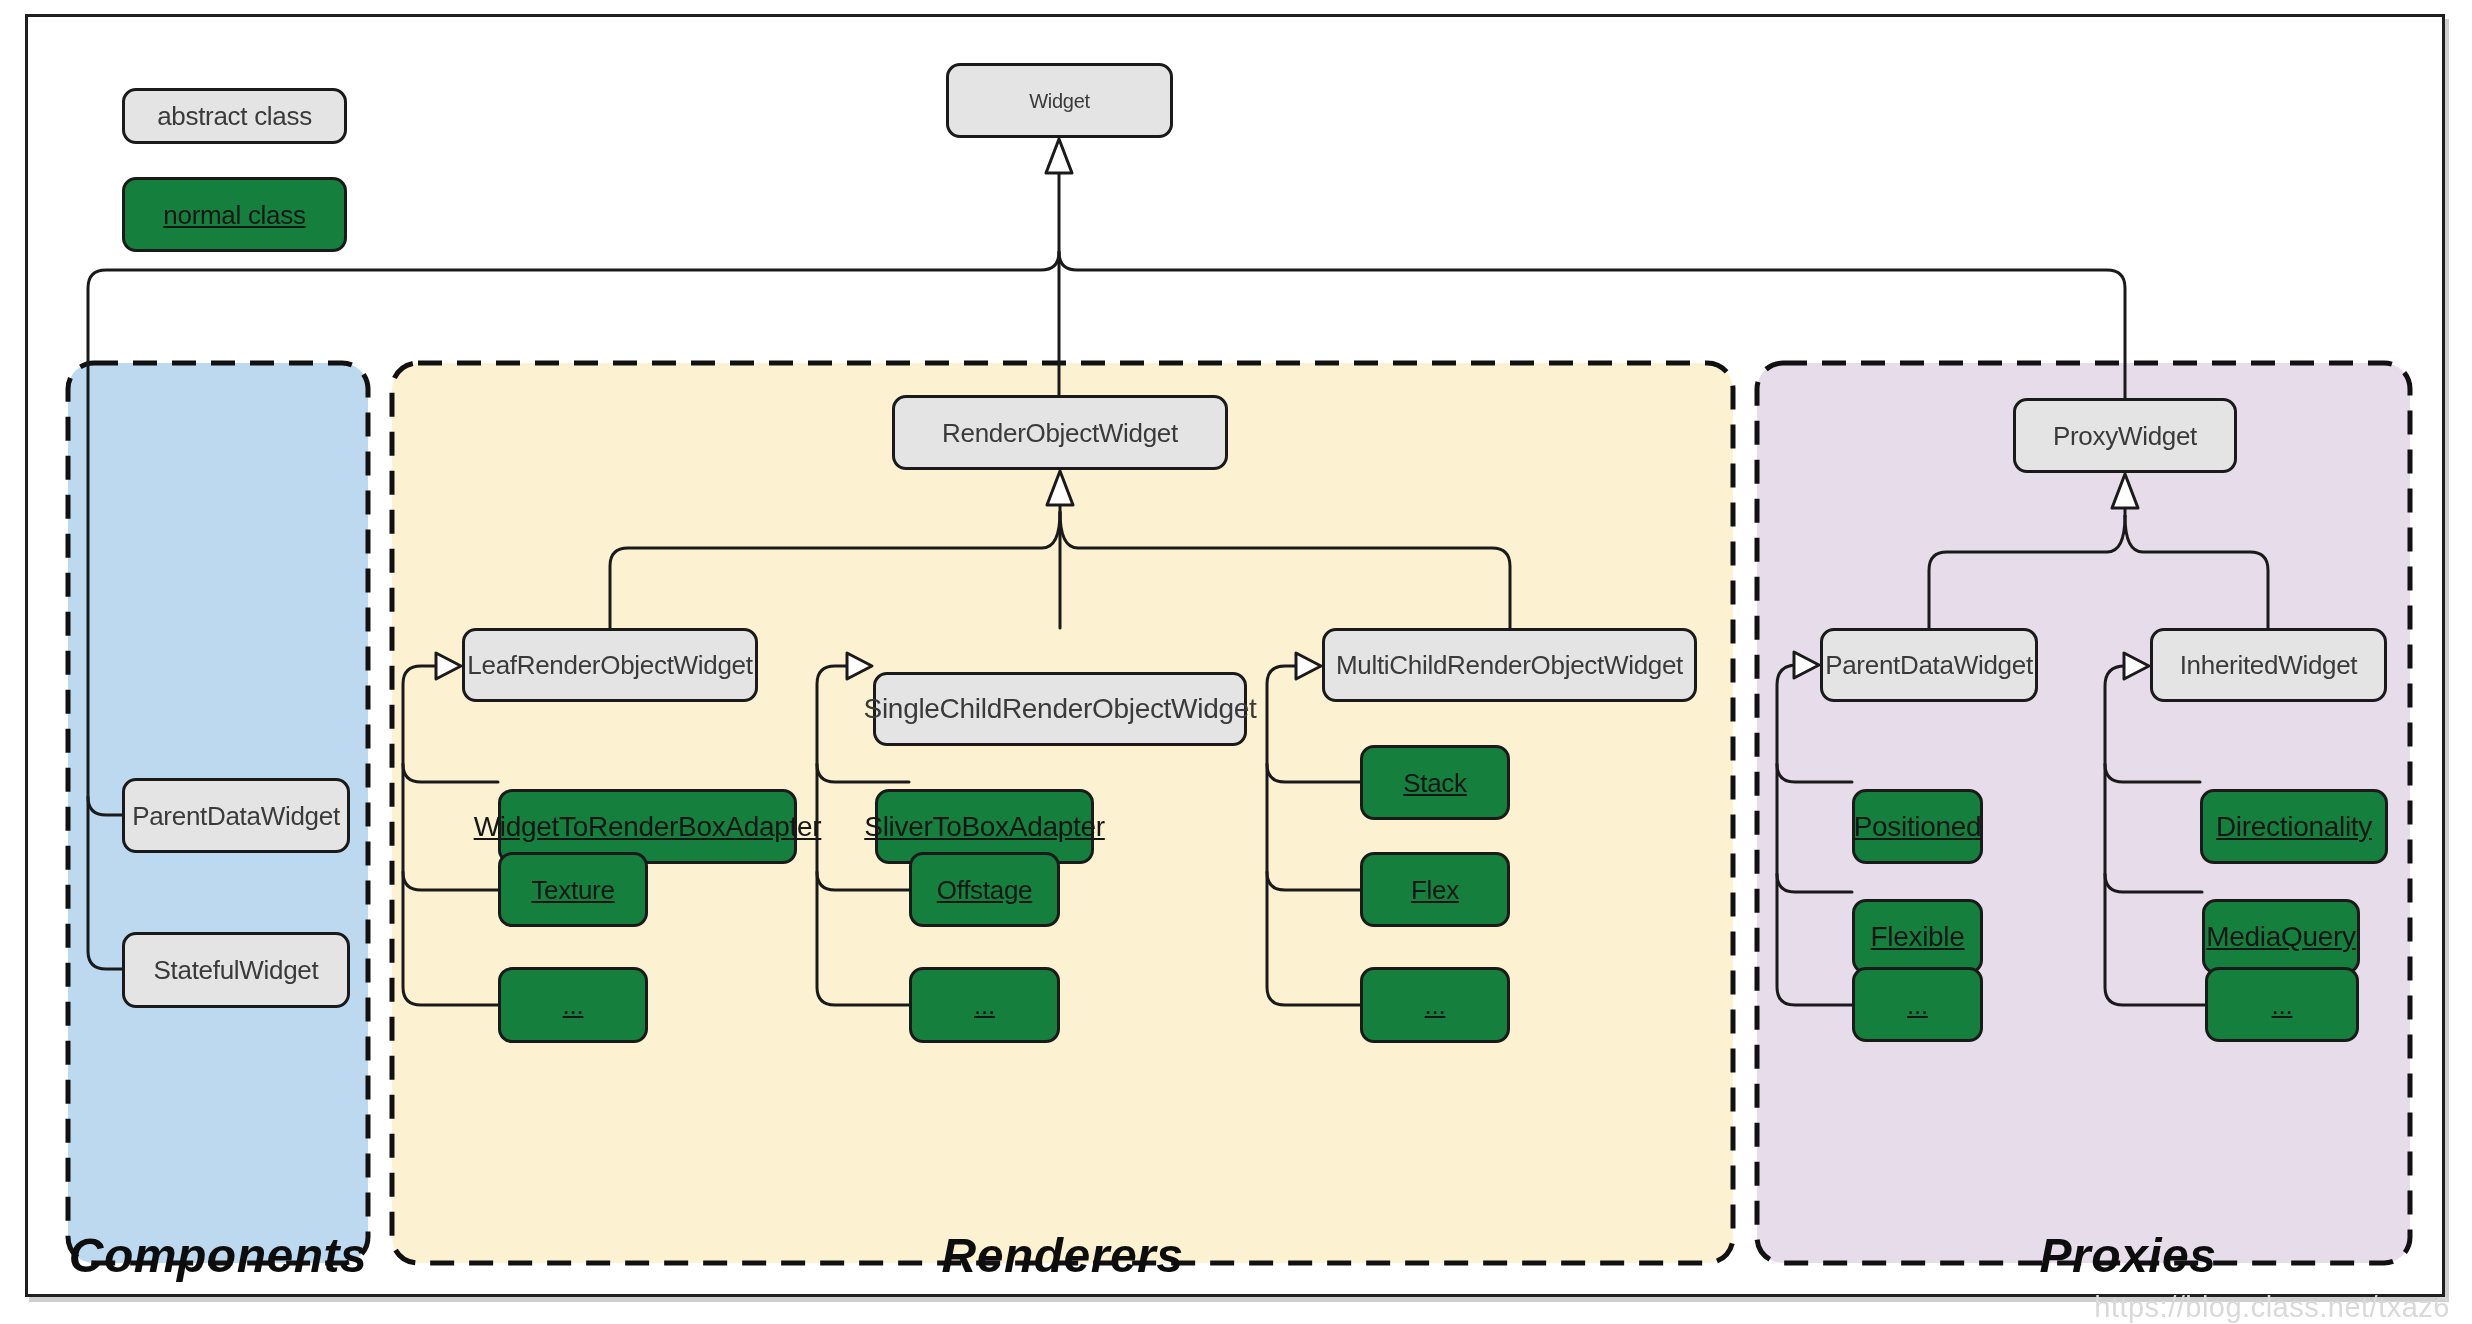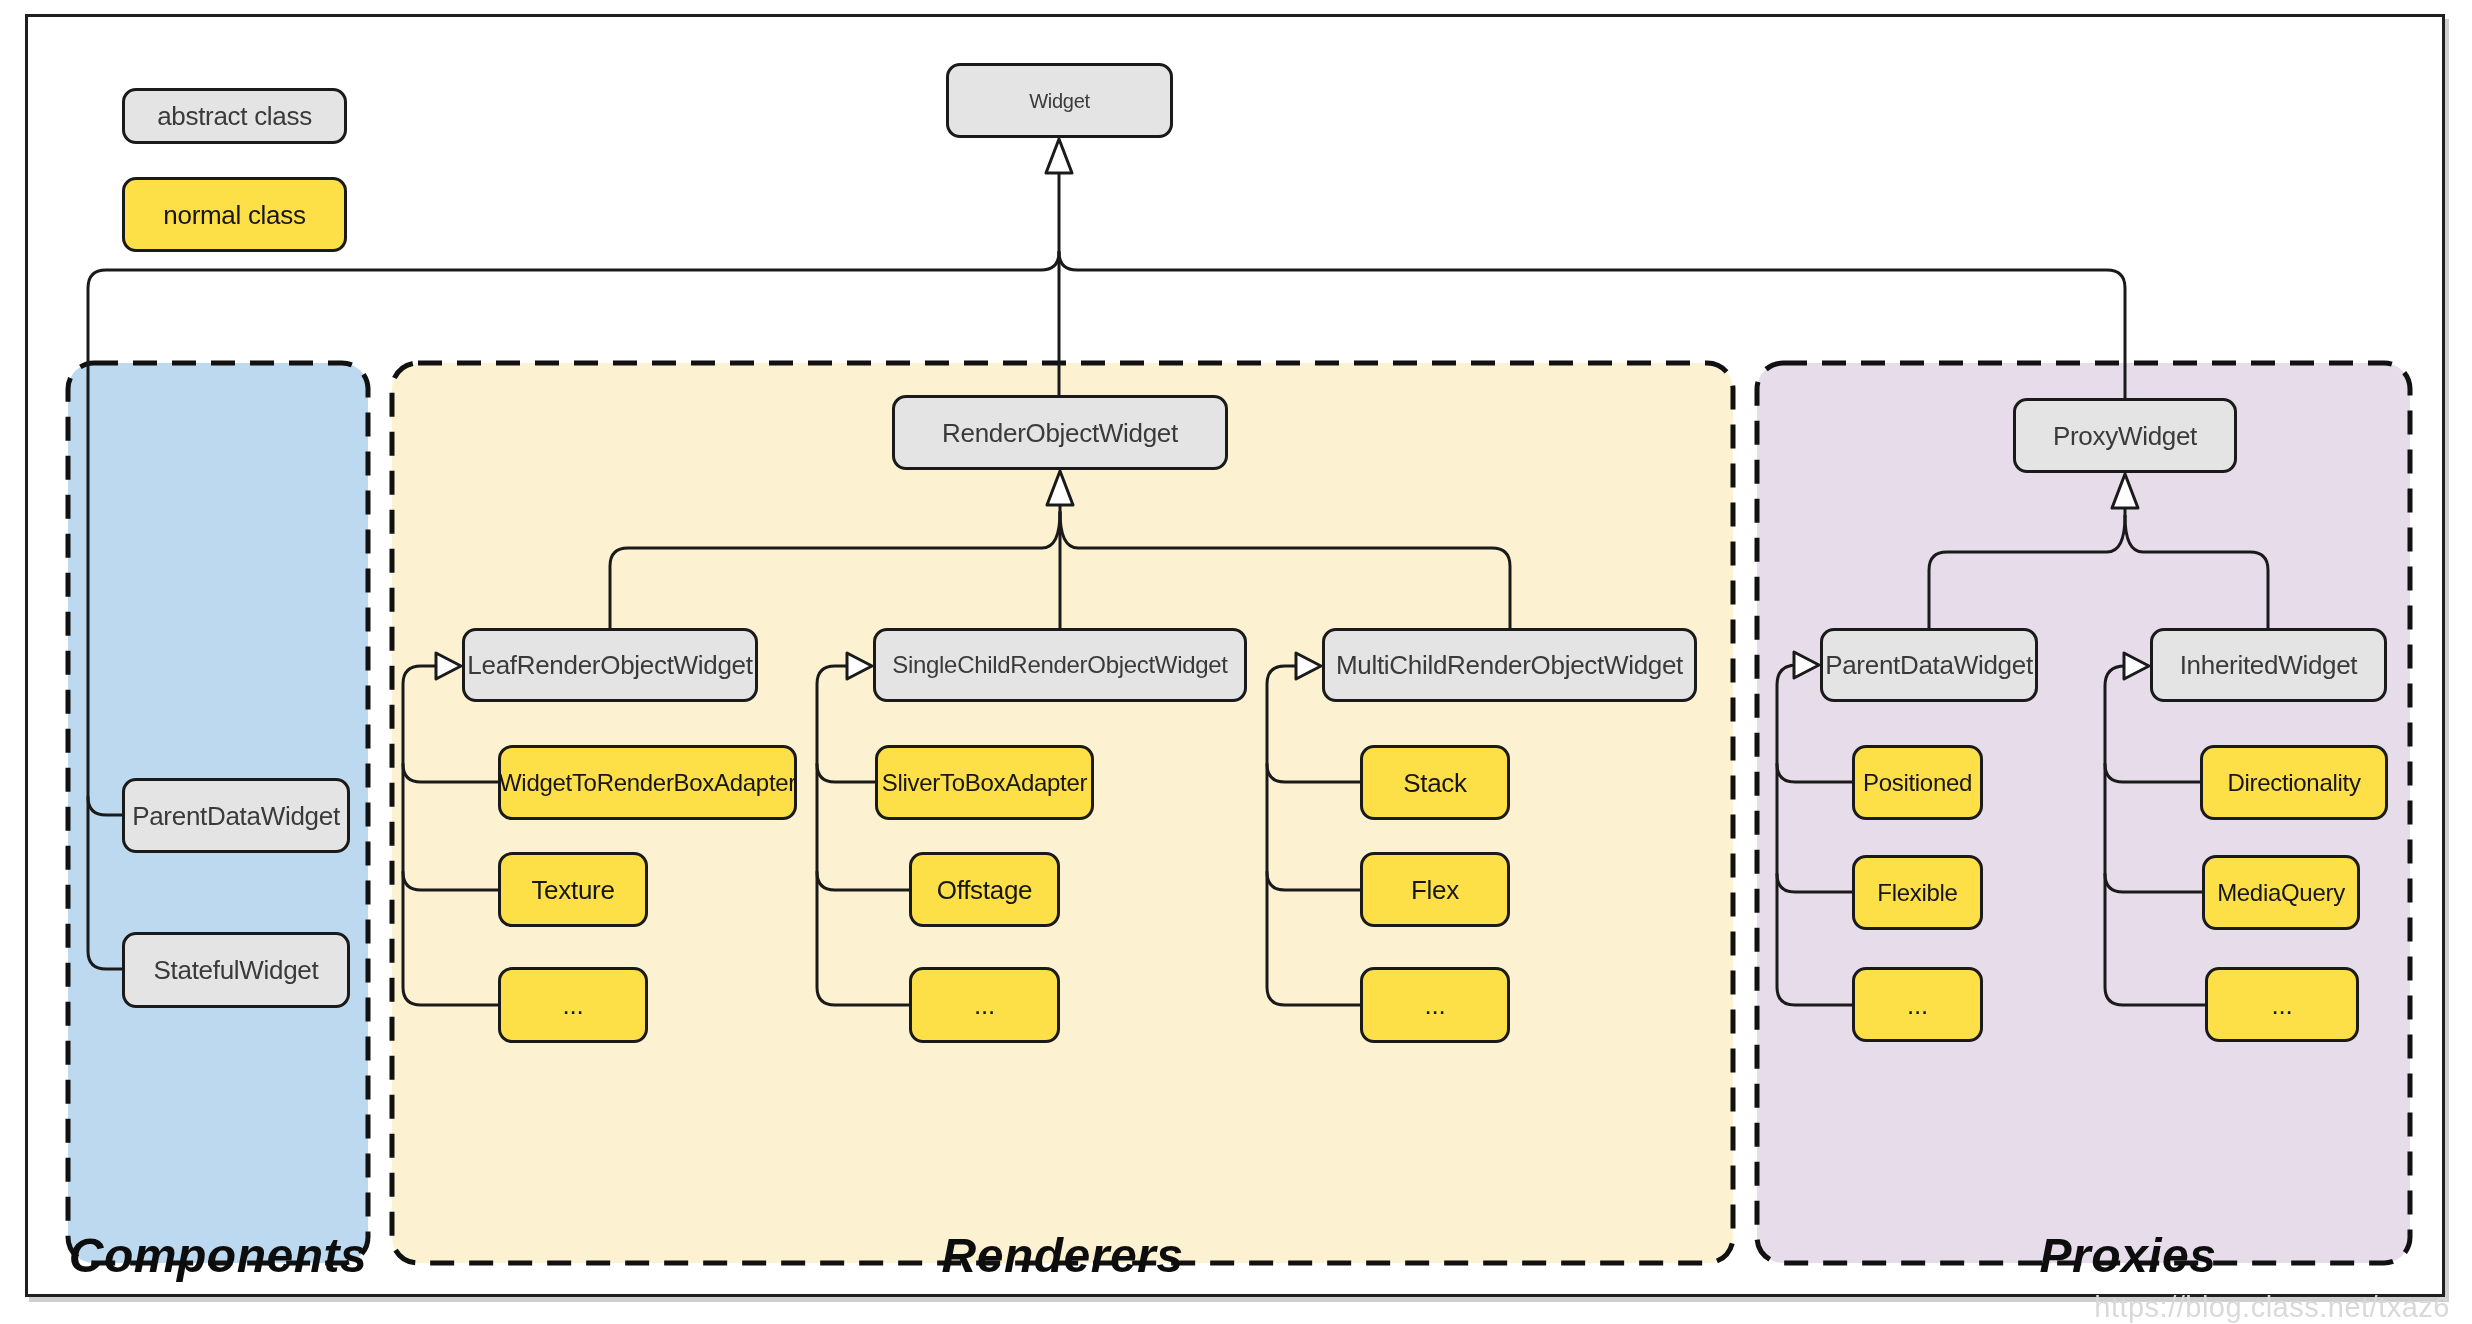--- a/index.html
+++ b/index.html
@@ -5,22 +5,22 @@
   html,body{margin:0;padding:0;background:#ffffff;}
   body{width:2472px;height:1324px;position:relative;font-family:"Liberation Sans",sans-serif;overflow:hidden;}
   .frame{position:absolute;left:25px;top:14px;width:2420px;height:1283px;background:#ffffff;
          border:3px solid #1f1f1f;box-shadow:4px 5px 0 #cfcfcf;box-sizing:border-box;}
   svg.layer{position:absolute;left:0;top:0;}
   .grp{stroke:#111111;stroke-width:5;stroke-dasharray:24 15;}
   .node{position:absolute;box-sizing:border-box;border:3px solid #1a1a1a;border-radius:14px;
         display:flex;align-items:center;justify-content:center;
         font-size:26px;letter-spacing:-0.3px;white-space:nowrap;line-height:1;}
   .gray{background:#e4e4e4;color:#3a3a3a;}
-  .blue{background:#fde047;color:#161616;}
-  .sm{font-size:24px;}
+  .blue{background:#15803d;color:#161616;text-decoration:underline;}
+  .sm{font-size:28px;margin-top:44px;}
   .lg{font-size:20px;}
   .glabel{position:absolute;font-size:48px;font-style:italic;font-weight:bold;color:#0d0d0d;
           text-align:center;letter-spacing:0.5px;margin-top:48px;}
   .watermark{position:absolute;left:1960px;top:1291px;width:490px;text-align:right;
              font-size:29px;color:#d9d9d9;letter-spacing:0.5px;}
 </style>
 </head>
 <body>
 
 <div class="frame"></div>

